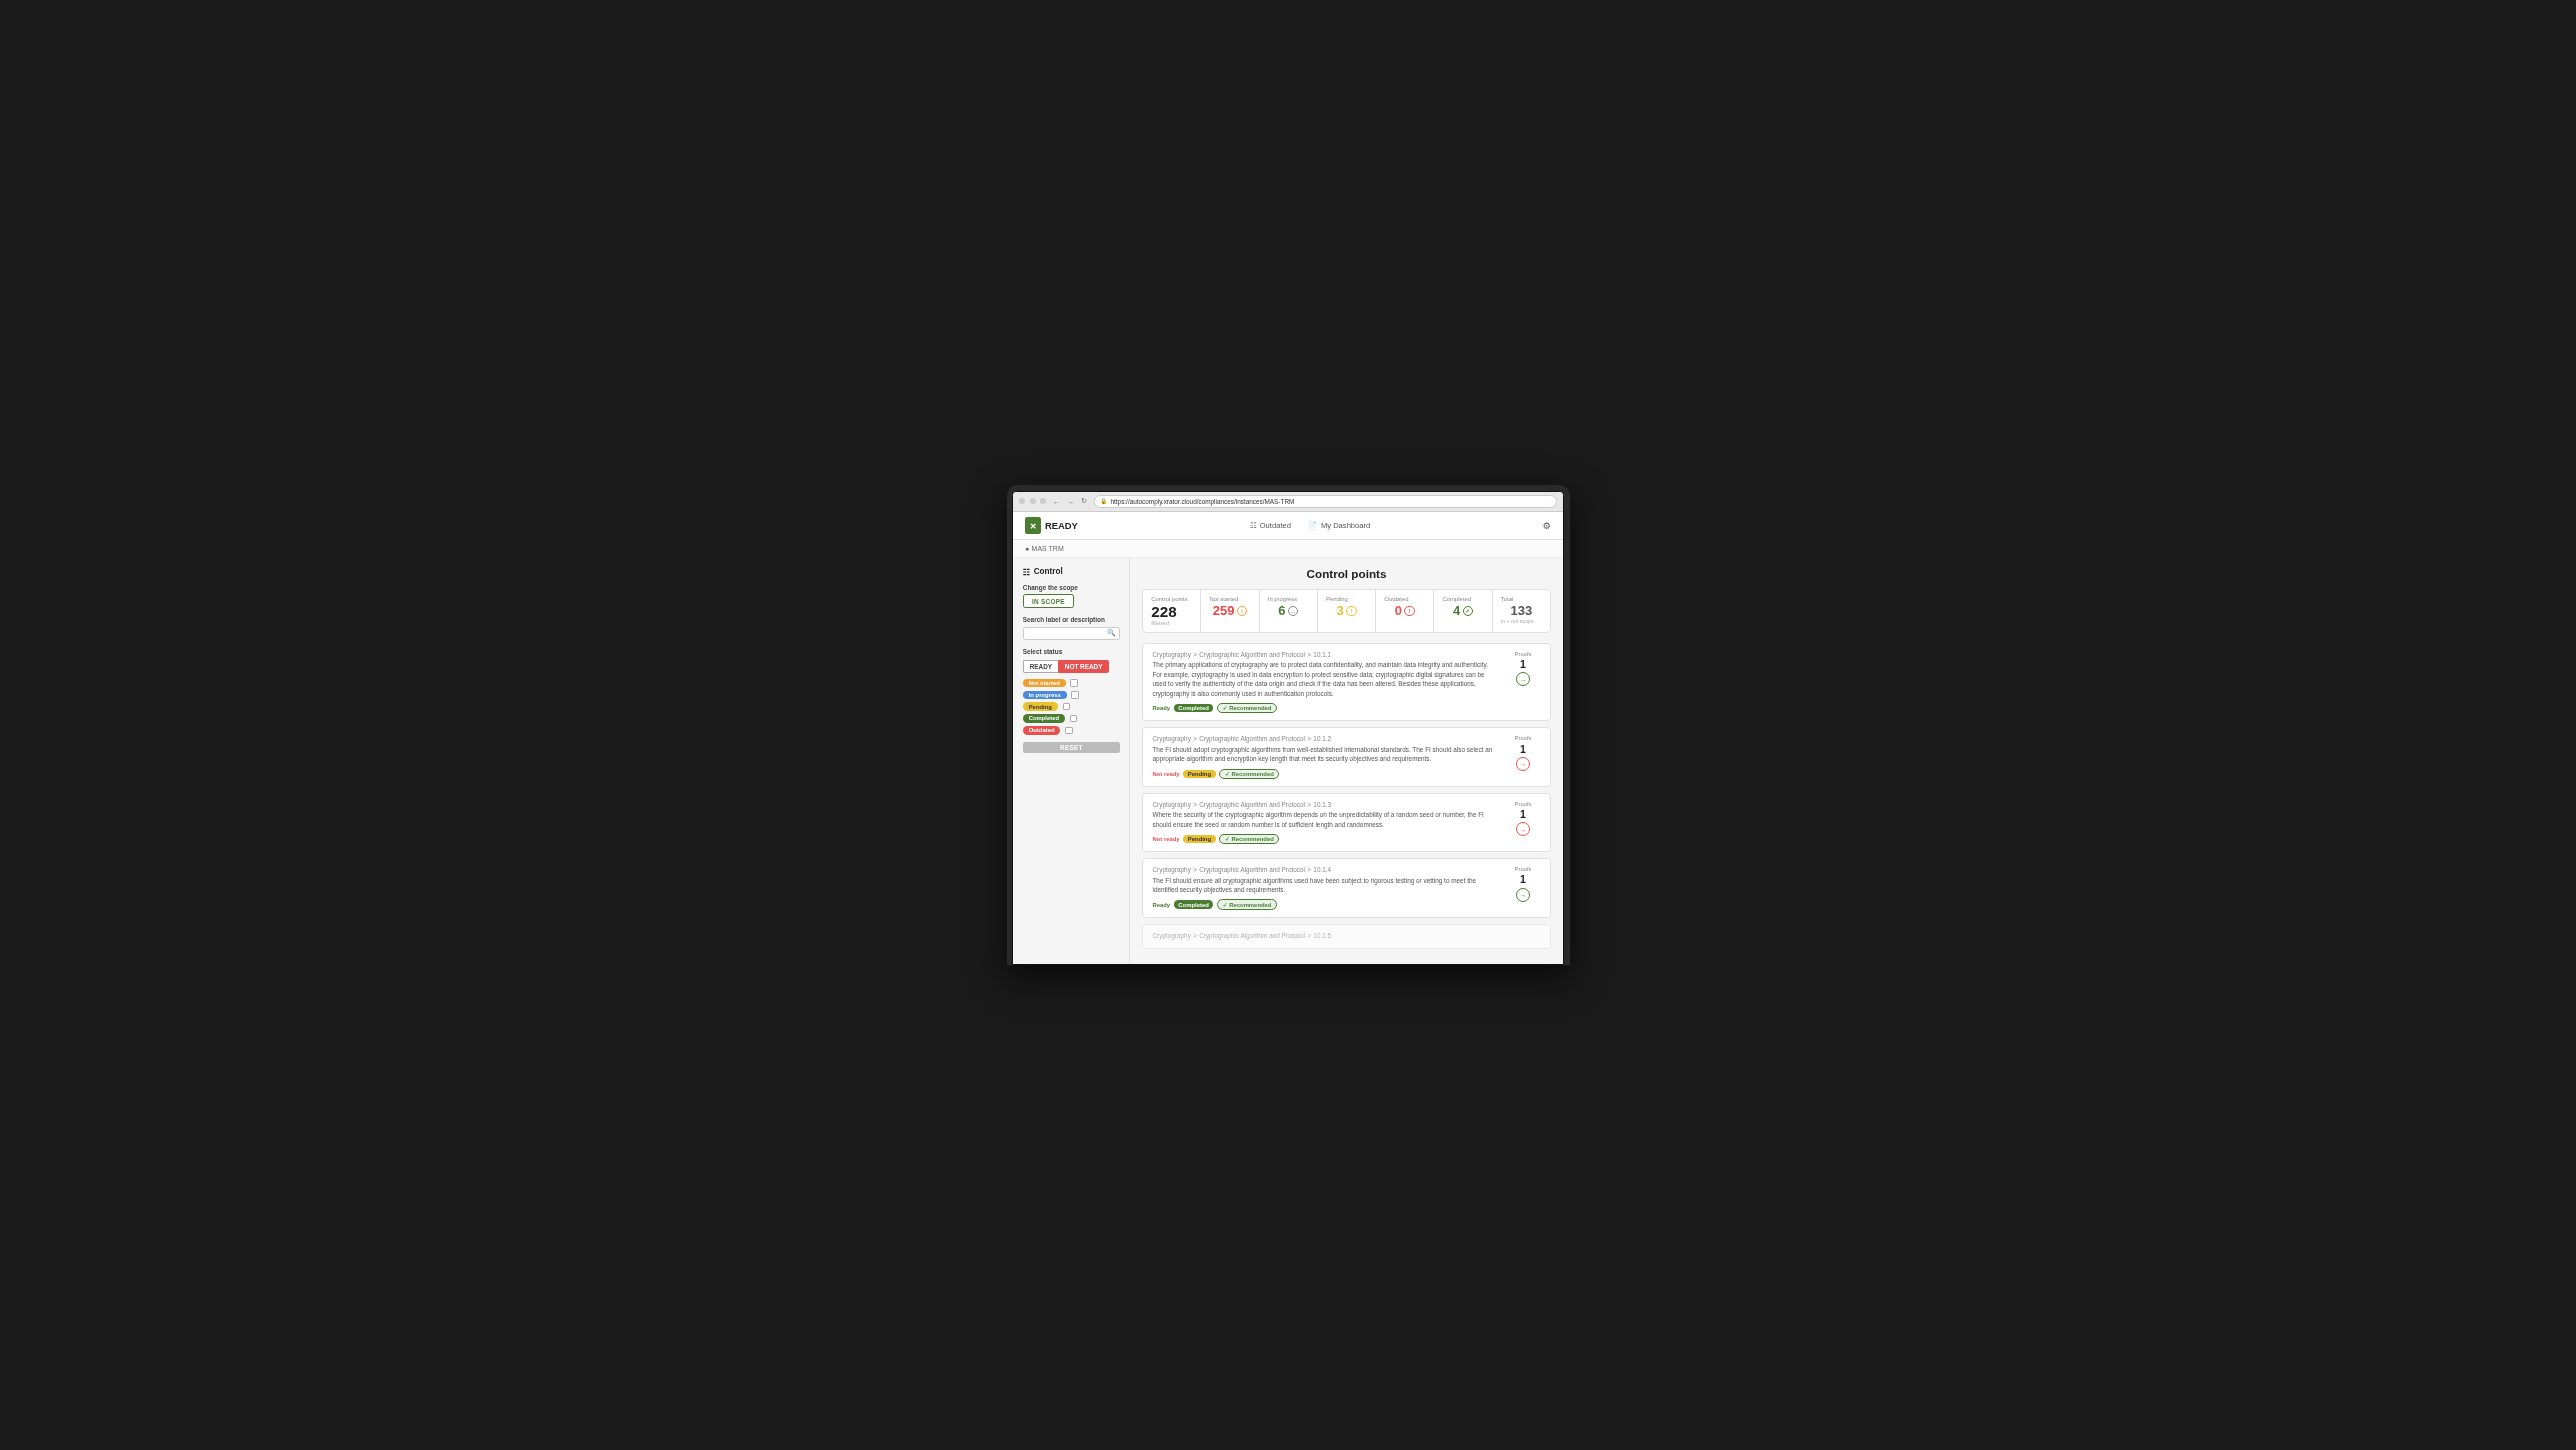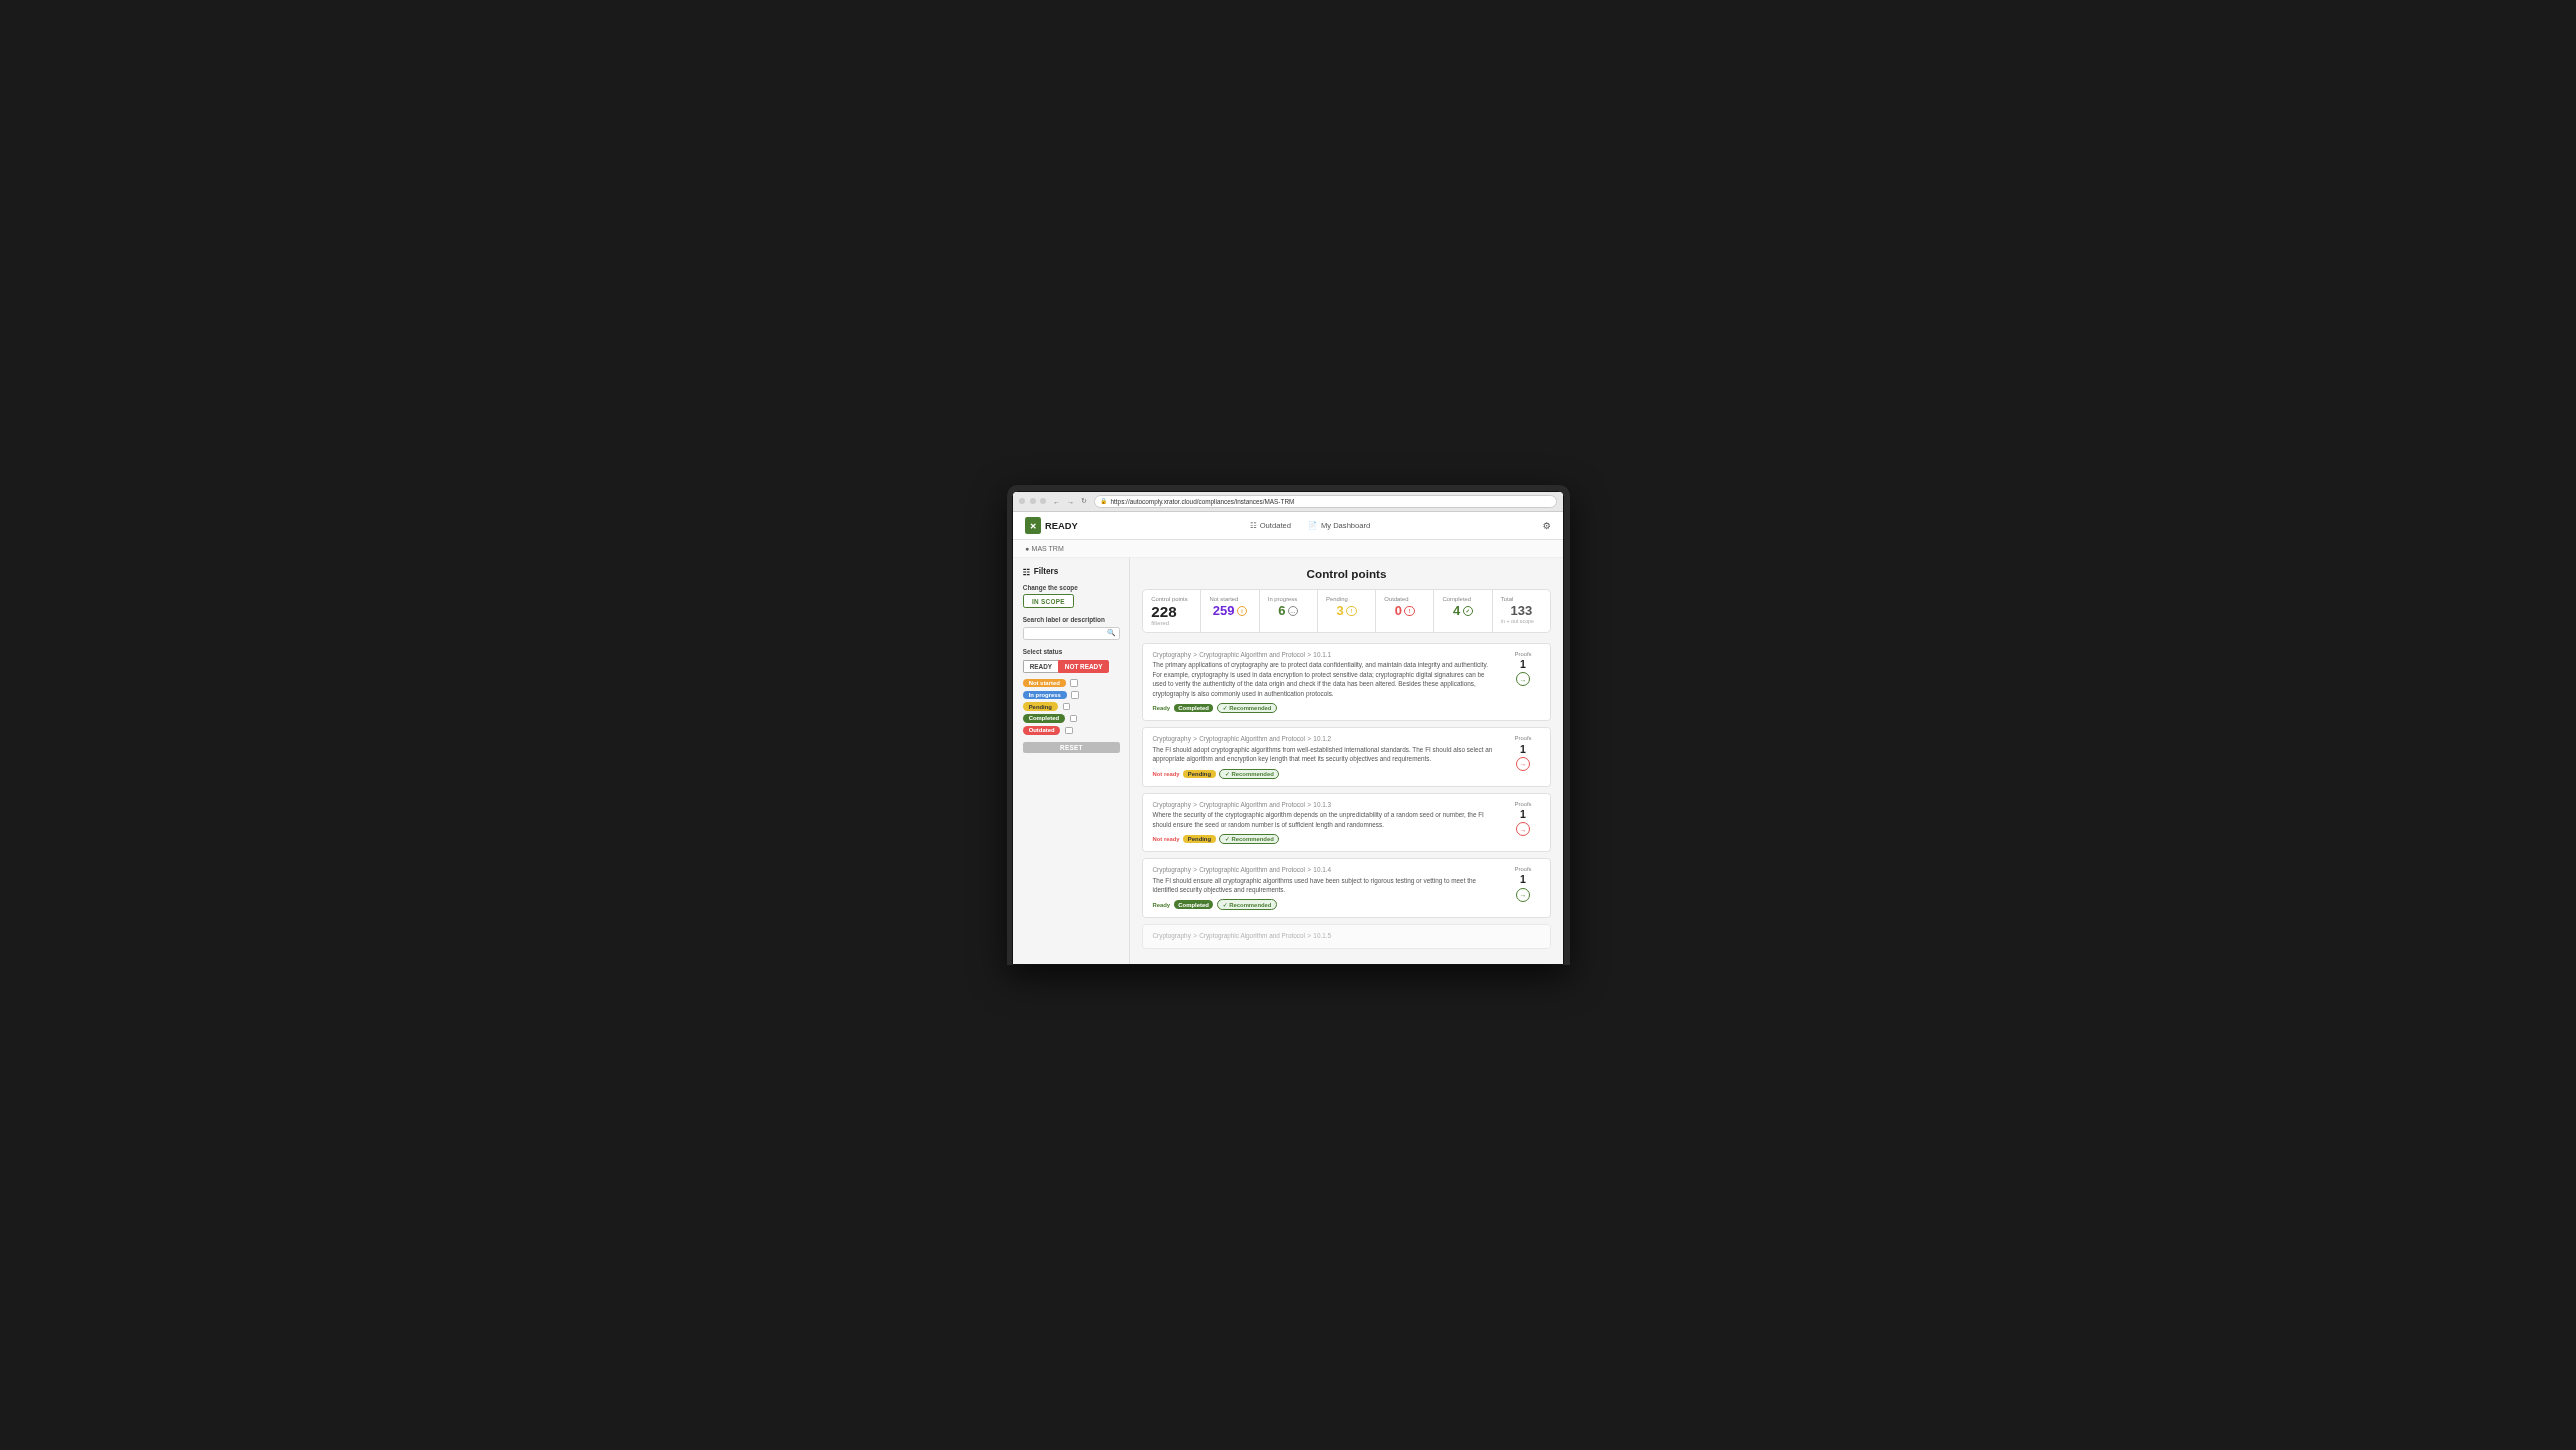--- a/index.html
+++ b/index.html
@@ -287,21 +287,21 @@
     .stat-main {
       display: flex;
       align-items: center;
       justify-content: center;
       gap: 2.3px;
     }
     .stat-number {
       font-size: 13px;
       font-weight: 700;
     }
-    .stat-number.orange { color: #6d28d9; }
+    .stat-number.orange { color: #ef4444; }
     .stat-number.green-num { color: #4a7c2f; }
     .stat-number.yellow { color: #e8c030; }
     .stat-number.red { color: #e85050; }
     .stat-number.dark-green { color: #4a7c2f; }
     .stat-number.gray { color: #555; }
     .stat-icon {
       width: 10.5px; height: 10.5px;
       border-radius: 50%;
       border: 1.2px solid;
       display: flex;
@@ -455,21 +455,21 @@
     <div class="breadcrumb">
       <span>●</span>
       <span>MAS TRM</span>
     </div>
 
     <div class="main-content">
 
       <div class="sidebar">
         <div class="sidebar-title">
           <span>☷</span>
-          <span>Filters</span>
+          <span>Control</span>
         </div>
         <div class="scope-section">
           <div class="scope-label">Change the scope</div>
           <button class="scope-btn">IN SCOPE</button>
         </div>
         <div class="search-section">
           <div class="search-label">Search label or description</div>
           <div class="search-box">
             <input class="search-input" type="text" style="">
             <span class="search-icon-btn">🔍</span>

